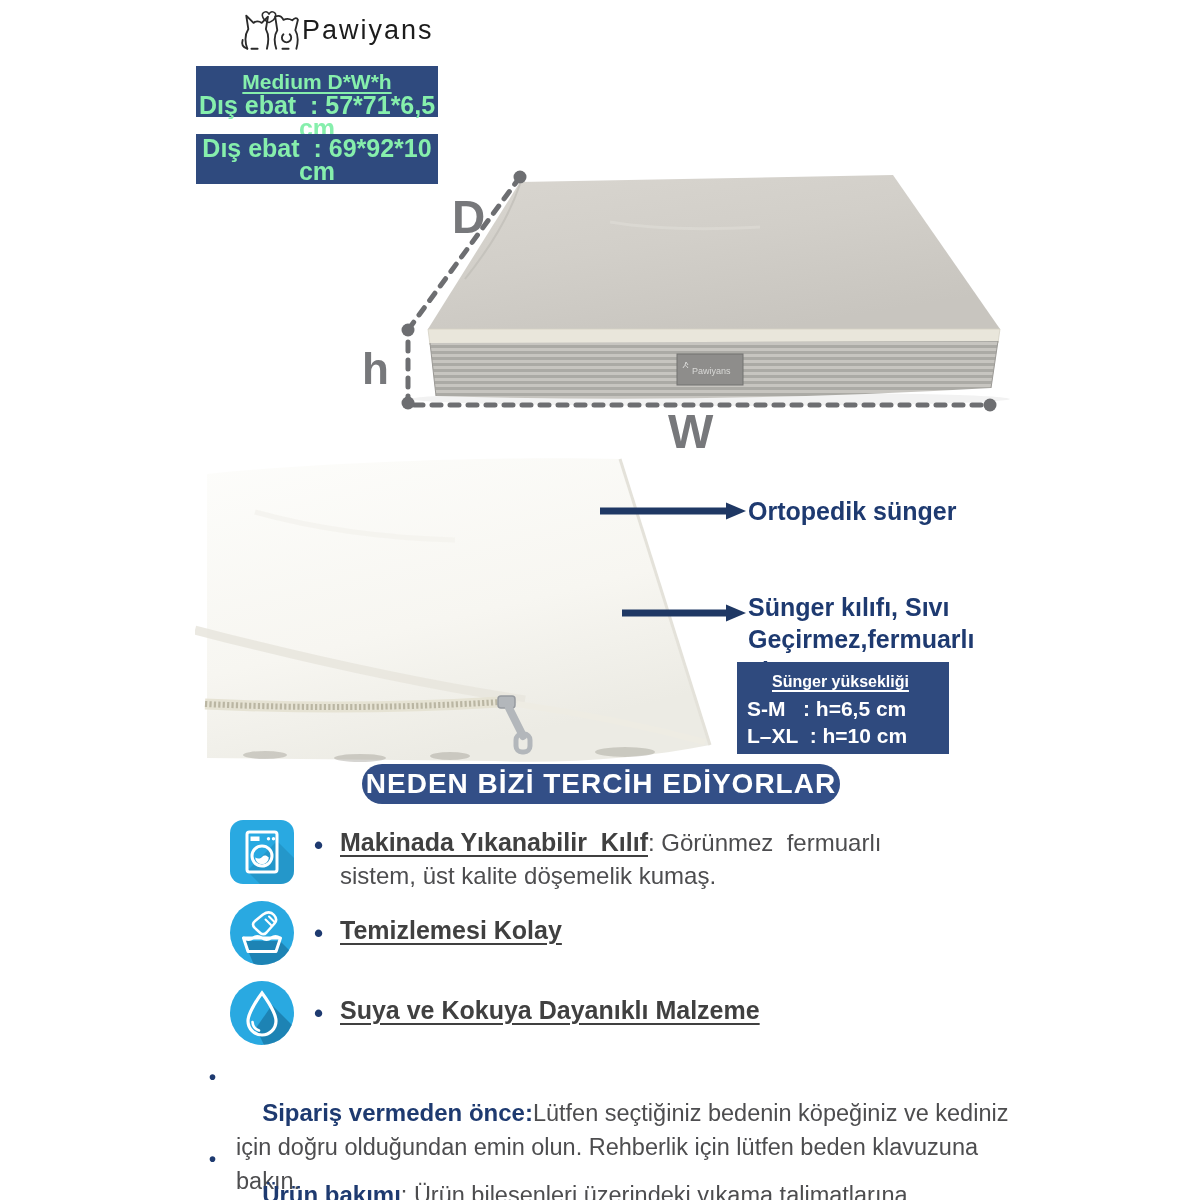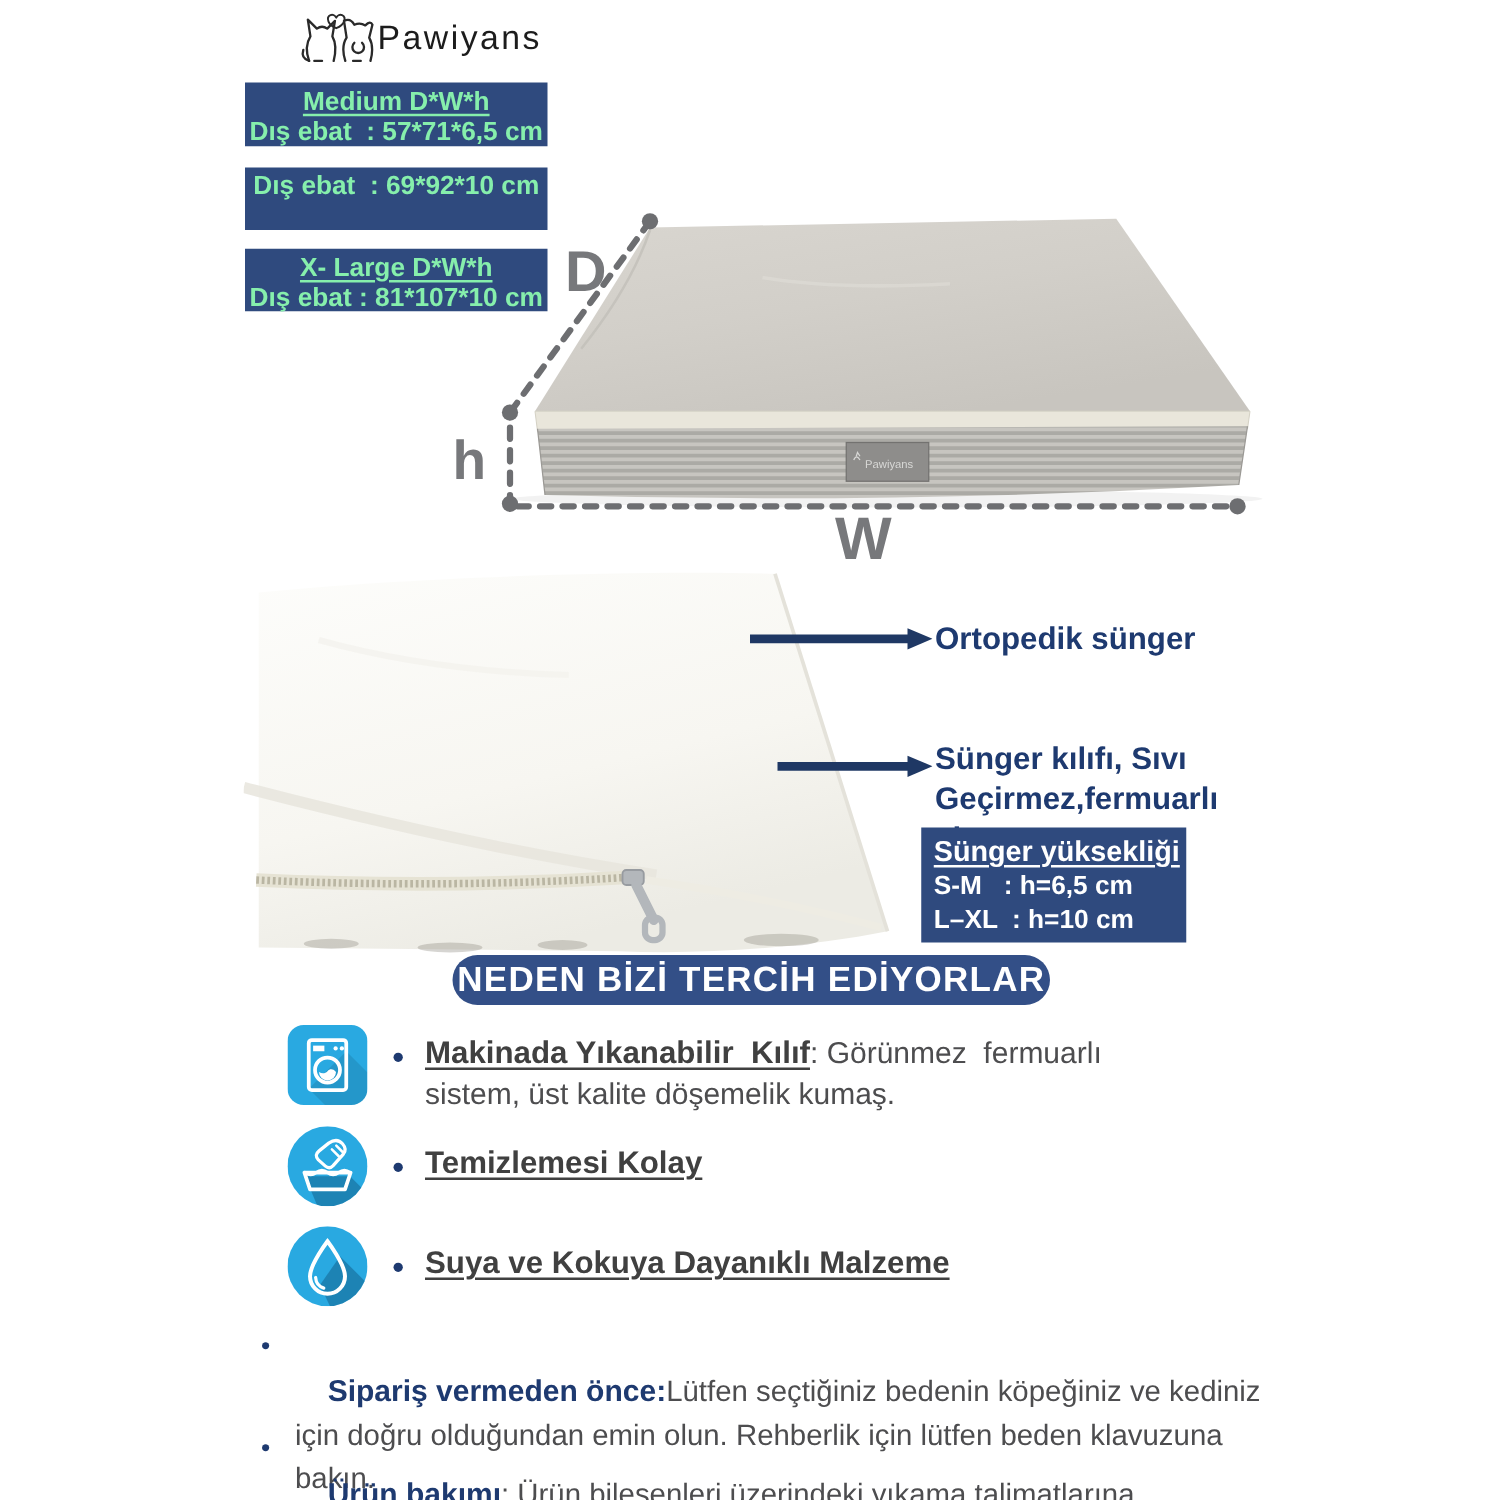--- a/index.html
+++ b/index.html
@@ -15,31 +15,31 @@
     left:677px;top:4px;width:289px;height:38px;background:#34518c;border:3px solid #1f3864;
     box-sizing:border-box;color:#ffffff;font-weight:bold;font-size:25px;letter-spacing:1px;
     display:flex;align-items:center;justify-content:center;
   }
   
   .size-box{
     left:196px;width:242px;background:#2f4a7e;color:#86efac;text-align:center;
     padding-top:3px;box-sizing:border-box;
   }
   .size-box .sb-title{font-size:21px;font-weight:bold;text-decoration:underline;text-decoration-thickness:2px;text-underline-offset:3px;line-height:25px;}
-  .size-box .sb-dims{font-size:21px;font-weight:bold;line-height:23px;white-space:pre-wrap;}
+  .size-box .sb-dims{font-size:25px;font-weight:bold;line-height:23px;white-space:pre-wrap;}
   
   .dim-letter{color:#77787b;font-weight:bold;}
   
   .ann-text{color:#1e3a70;font-weight:bold;font-size:25px;line-height:32px;}
   
   .foam-box{
     left:737px;top:662px;width:212px;height:92px;background:#2f4a7e;color:#ffffff;
     box-sizing:border-box;padding:6px 0 0 10px;
   }
-  .foam-box .fb-title{font-size:23px;font-weight:bold;text-decoration:underline;text-decoration-thickness:2px;text-underline-offset:3px;line-height:27px;}
+  .foam-box .fb-title{font-size:16px;font-weight:bold;text-decoration:underline;text-decoration-thickness:2px;text-underline-offset:3px;line-height:27px;margin-left:25px;}
   .foam-box .fb-row{font-size:21px;font-weight:bold;line-height:27px;white-space:pre-wrap;}
   
   .why-banner{
     left:362px;top:764px;width:478px;height:40px;background:#334f87;color:#ffffff;
     font-size:28px;font-weight:bold;letter-spacing:1px;
     display:flex;align-items:center;justify-content:center;border-radius:20px;
   }
   
   .feat-bullet{color:#1e3a70;font-size:26px;font-weight:bold;}
   .feat-text{width:585px;font-size:24px;line-height:33px;}
@@ -70,24 +70,20 @@
   </div>
 
 
   <div class="abs size-box" style="top:66px;height:51px;">
     <div class="sb-title">Medium D*W*h</div>
     <div class="sb-dims">Dış ebat  : 57*71*6,5 cm</div>
   </div>
   <div class="abs size-box" style="top:134px;height:50px;">
     <div class="sb-dims">Dış ebat  : 69*92*10 cm</div>
   </div>
-  <div class="abs size-box" style="top:199px;height:50px;">
-    <div class="sb-title">X- Large D*W*h</div>
-    <div class="sb-dims">Dış ebat : 81*107*10 cm</div>
-  </div>
 
   <svg class="abs" style="left:370px;top:162px;" width="650" height="300" viewBox="0 0 650 300">
     <defs>
       <linearGradient id="topGrad" x1="0" y1="0" x2="0.6" y2="1">
         <stop offset="0" stop-color="#d9d6d0"></stop>
         <stop offset="0.5" stop-color="#d2cfc9"></stop>
         <stop offset="1" stop-color="#c8c5bf"></stop>
       </linearGradient>
       <pattern id="ribs" width="6" height="6" patternUnits="userSpaceOnUse">
         <rect width="6" height="6" fill="#c7c5c0"></rect>

